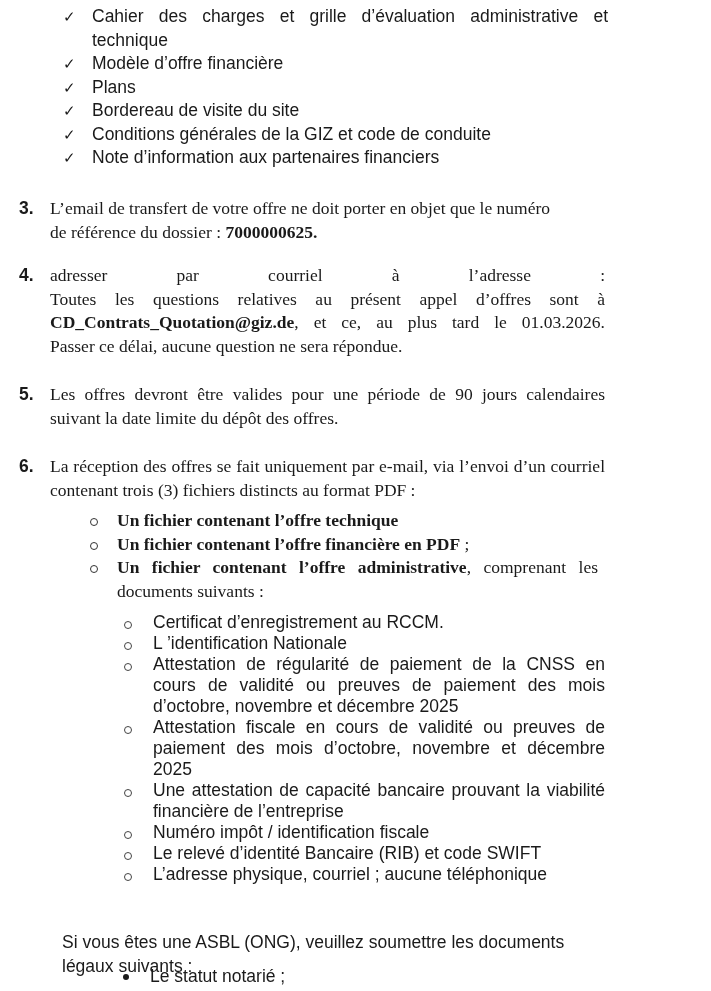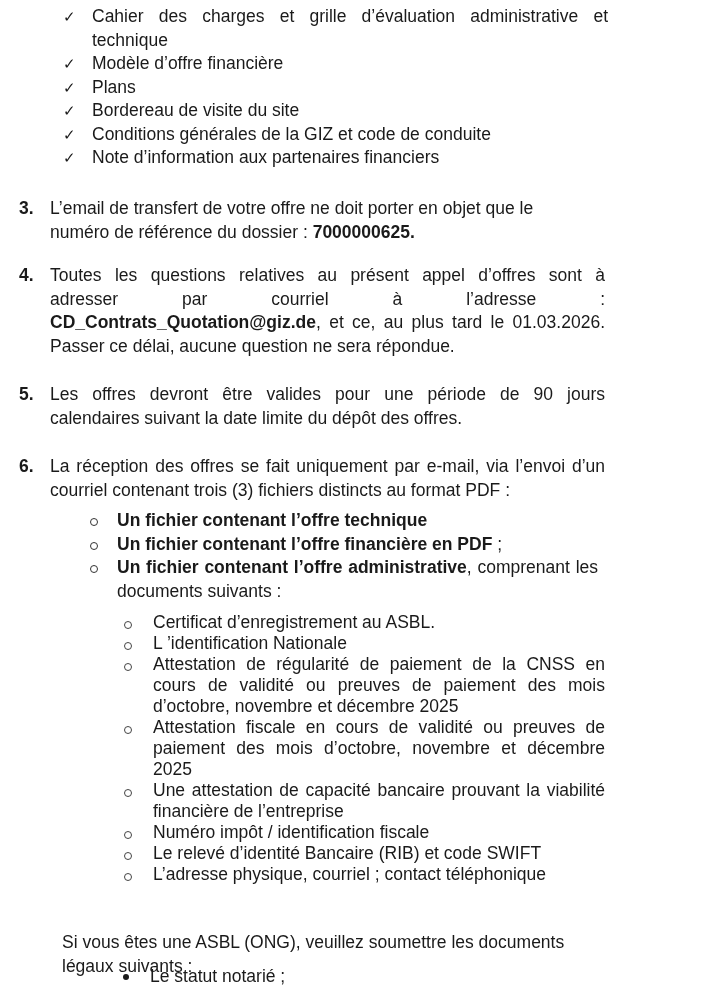--- a/index.html
+++ b/index.html
@@ -13,21 +13,21 @@
   .just-full { text-align: justify; text-align-last: justify; }
 
   
   .check-list { position: absolute; left: 63px; top: 5px; width: 545px; margin: 0; padding: 0; list-style: none; }
   .check-item { position: relative; padding-left: 29px; }
   .check-icon { position: absolute; left: 0; top: 0; font-size: 15px; }
 
   
   .num-item { position: absolute; left: 19px; width: 586px; }
   .num-label { position: absolute; left: 0; top: 0; font-weight: bold; }
-  .num-body { margin-left: 31px; }
+  .num-body { margin-left: 31px; font-family: Liberation Serif, serif; }
   b { font-weight: bold; }
 
   
   .circle-list { margin: 7px; padding: 0; list-style: none; }
   .circle-item { position: relative; padding-left: 30px; }
   .circle-icon {
     position: absolute; left: 3px; top: 9px; width: 6px; height: 6px;
     border: 1.2px solid #333; border-radius: 50%;
   }
 
@@ -61,22 +61,22 @@
   <div class="num-item" style="top:197px;">
     <span class="num-label">3.</span>
     <div class="num-body" style="width:520px;">
       <span>L’email de transfert de votre offre ne doit porter en objet que le numéro de référence du dossier : </span><b>7000000625.</b>
     </div>
   </div>
 
   <div class="num-item" style="top:264px;">
     <span class="num-label">4.</span>
     <div class="num-body">
+      <div class="just-full">adresser par courriel à l’adresse :</div>
       <div class="just-full">Toutes les questions relatives au présent appel d’offres sont à</div>
-      <div class="just-full">adresser par courriel à l’adresse :</div>
       <div class="just-full"><b>CD_Contrats_Quotation@giz.de</b><span>, et ce, au plus tard le 01.03.2026.</span></div>
       <div>Passer ce délai, aucune question ne sera répondue.</div>
     </div>
   </div>
 
   <div class="num-item" style="top:383px;">
     <span class="num-label">5.</span>
     <div class="num-body just">Les offres devront être valides pour une période de 90 jours calendaires suivant la date limite du dépôt des offres.</div>
   </div>
 
@@ -86,27 +86,27 @@
       <div class="just">La réception des offres se fait uniquement par e-mail, via l’envoi d’un courriel contenant trois (3) fichiers distincts au format PDF :</div>
       <ul class="circle-list" style="margin-left:37px;">
         <li class="circle-item"><span class="circle-icon"></span><b>Un fichier contenant l’offre technique</b><span></span></li>
         <li class="circle-item"><span class="circle-icon"></span><b>Un fichier contenant l’offre financière en PDF</b><span> ;</span></li>
         <li class="circle-item just"><span class="circle-icon"></span><b>Un fichier contenant l’offre administrative</b><span>, comprenant les documents suivants :</span></li>
       </ul>
     </div>
   </div>
 
   <ul class="doc-list">
-    <li class="doc-item just"><span class="doc-icon"></span><span>Certificat d’enregistrement au ASBL.</span></li>
+    <li class="doc-item just"><span class="doc-icon"></span><span>Certificat d’enregistrement au RCCM.</span></li>
     <li class="doc-item just"><span class="doc-icon"></span><span>L ’identification Nationale</span></li>
     <li class="doc-item just"><span class="doc-icon"></span><span>Attestation de régularité de paiement de la CNSS en cours de validité ou preuves de paiement des mois d’octobre, novembre et décembre 2025</span></li>
     <li class="doc-item just"><span class="doc-icon"></span><span>Attestation fiscale en cours de validité ou preuves de paiement des mois d’octobre, novembre et décembre 2025</span></li>
     <li class="doc-item just"><span class="doc-icon"></span><span>Une attestation de capacité bancaire prouvant la viabilité financière de l’entreprise</span></li>
     <li class="doc-item just"><span class="doc-icon"></span><span>Numéro impôt / identification fiscale</span></li>
     <li class="doc-item just"><span class="doc-icon"></span><span>Le relevé d’identité Bancaire (RIB) et code SWIFT</span></li>
-    <li class="doc-item just"><span class="doc-icon"></span><span>L’adresse physique, courriel ; contact téléphonique</span></li>
+    <li class="doc-item just"><span class="doc-icon"></span><span>L’adresse physique, courriel ; aucune téléphonique</span></li>
   </ul>
 
   <div class="asbl">Si vous êtes une ASBL (ONG), veuillez soumettre les documents légaux suivants :</div>
   <ul class="bullet-list">
     <li class="bullet-item"><span class="bullet-icon"></span><span>Le statut notarié ;</span></li>
   </ul>
 </div>
 
 </body></html>

